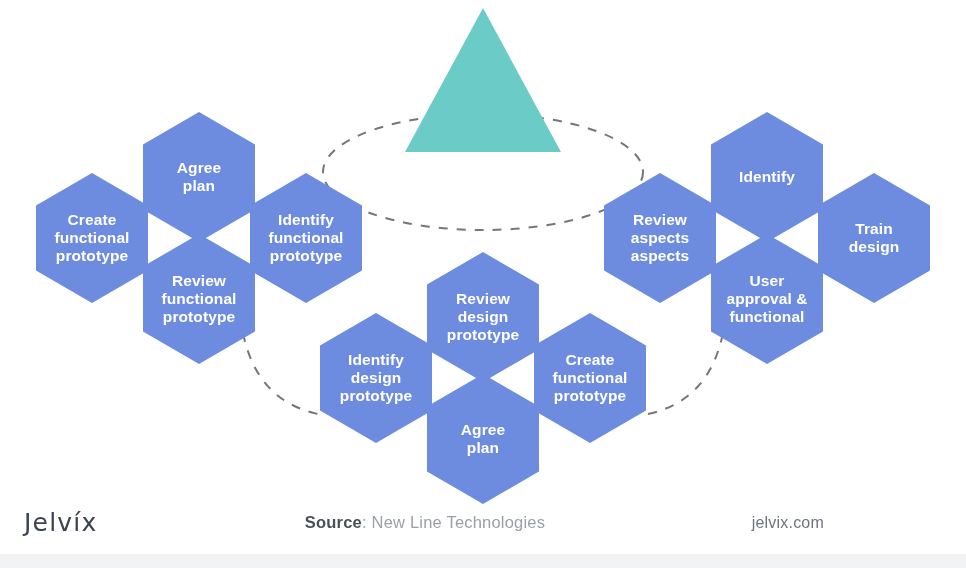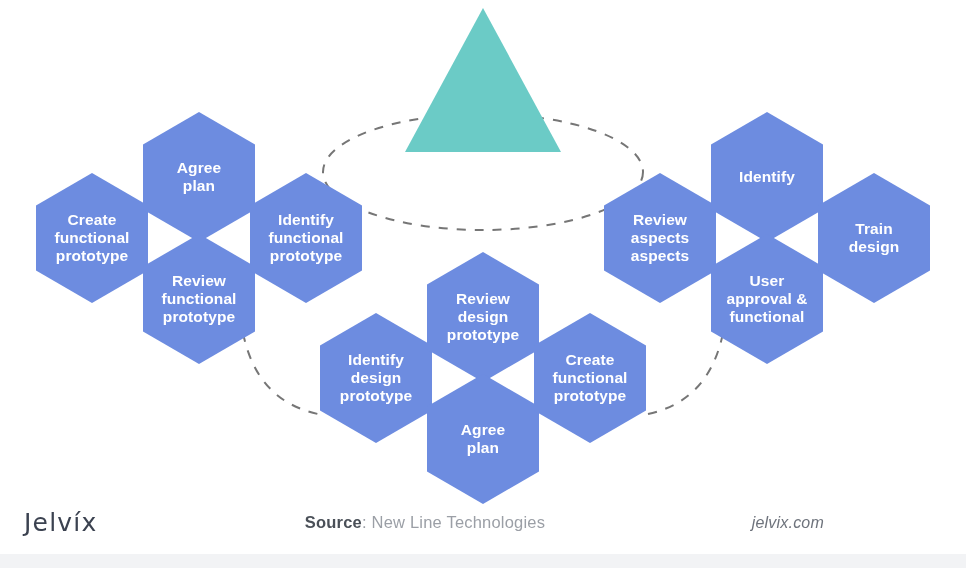--- a/index.html
+++ b/index.html
@@ -45,21 +45,21 @@
   #source{
     position:absolute;left:0;right:0;top:23px;
     text-align:center;
     font-size:16.5px;
     color:#9b9fa6;
     letter-spacing:.2px;
   }
   #source .src-strong{color:#4a5058;font-weight:700;text-align:right;}
   #site{
     position:absolute;right:26px;top:24px;
-    font-size:16px;color:#6e737c;letter-spacing:.2px;font-style:italic;
+    font-size:16px;color:#6e737c;letter-spacing:.2px;
   }
 </style>
 </head>
 <body>
 
 <div id="stage">
 
   <svg id="diagram" viewBox="0 0 966 568">
     <defs>
       

